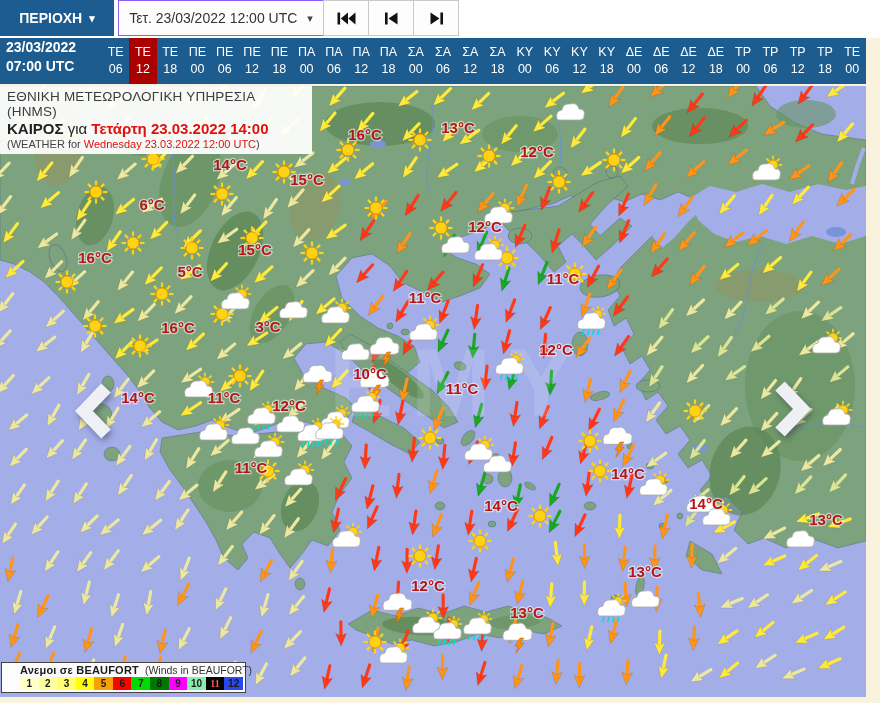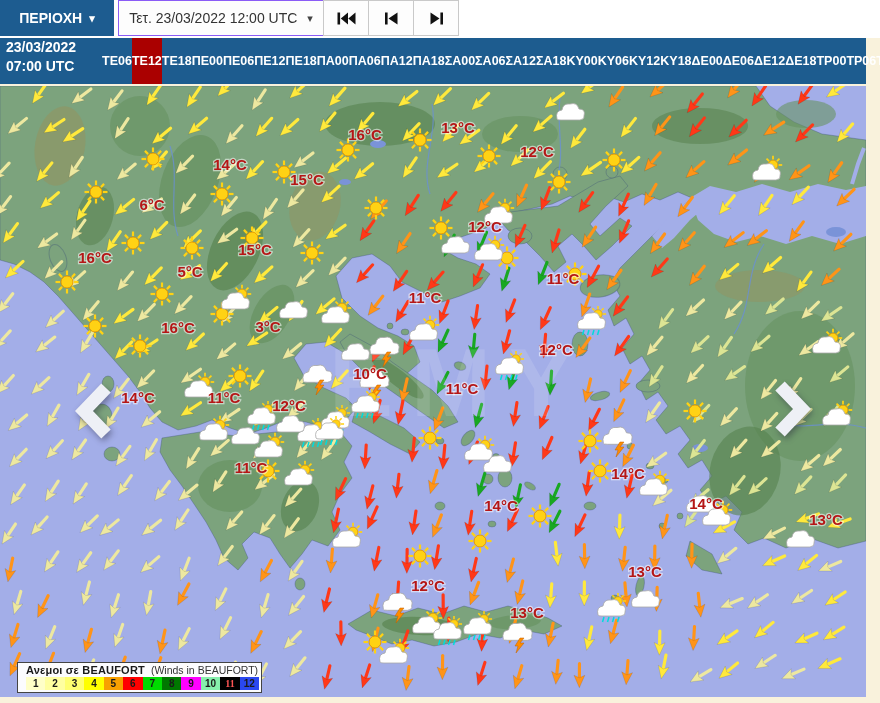--- a/index.html
+++ b/index.html
@@ -16,22 +16,22 @@
   .dt-select .caret { color:#444; font-size:11px; }
   .pb-btn { width:46px; height:36px; background:#FDFDFD; border:1px solid #C9C9C9; margin-left:-1px;
     display:flex; align-items:center; justify-content:center; cursor:pointer; }
   .pb-btn:first-of-type { margin-left:4px; }
   .pb-btn svg { display:block; }
 
   
   .timeline { position:absolute; left:0; top:38px; width:866px; height:46px; background:#1D5C8F; display:flex; color:#fff; }
   .tl-date { width:102px; padding:0 0 0 6px; font-weight:bold; font-size:14px; line-height:19px; }
   .tl-steps { display:flex; width:764px; height:46px; }
-  .tl-cell { flex:1; display:flex; flex-direction:row; align-items:center; justify-content:center;
-    font-size:12.5px; font-weight:700; line-height:17px; cursor:pointer; }
+  .tl-cell { flex:1; display:flex; flex-direction:column; align-items:center; justify-content:center;
+    font-size:12.5px; font-weight:400; line-height:17px; cursor:pointer; }
   .tl-cell.active { background:#AA0000; }
 
   
   .map-wrap { position:absolute; left:0; top:86px; width:866px; height:611px; background:#A3AEE8; }
   .map-wrap svg.mapsvg { position:absolute; left:0; top:0; }
 
   .map-header { position:absolute; left:0; top:0; width:312px; background:rgba(255,255,255,0.93);
     padding:3px 7px 4px 7px; color:#222; }
   .mh1 { font-size:13.5px; color:#3c3c3c; letter-spacing:0.2px; }
   .mh2 { font-size:15px; margin-top:1px; }
@@ -39,21 +39,21 @@
   .mh2 .red { color:#DD1111; font-weight:bold; }
   .mh3 { font-size:11px; color:#444; margin-top:1px; }
   .mh3 .red { color:#DD1111; }
 
   .chev { position:absolute; width:48px; height:58px; cursor:pointer;
     filter:drop-shadow(2px 3px 3px rgba(40,40,60,0.45)); }
   .chev.left { left:72px; top:296px; }
   .chev.right { left:766px; top:294px; }
 
   .legend { position:absolute; left:1px; top:576px; width:245px; background:rgba(255,255,255,0.96);
-    border:1px solid #444; padding:1px 2px 2px 8px;margin-left:16px; }
+    border:1px solid #444; padding:1px 2px 2px 18px; }
   .lg-title { font-size:11px; color:#1a1a1a; white-space:nowrap; }
   .lg-title b { font-weight:bold; letter-spacing:0.2px; }
   .lg-title span.sub { font-weight:normal; font-size:10.5px; color:#333; margin-left:6px; }
   .lg-scale { display:flex; margin-top:1px; }
   .lg-cell { width:19.8px; height:13px; font-size:10px; font-weight:bold; color:#1a1a1a;
     display:flex; align-items:center; justify-content:center; }
 
   .temp-label { font-weight:bold; font-size:15px; paint-order:stroke; stroke:rgba(255,255,255,0.55); stroke-width:2.5px; }
   .wm { font-weight:bold; opacity:0.12; letter-spacing:18px; }
 </style>
@@ -2866,20 +2866,25 @@
           <text x="628" y="393" text-anchor="middle" class="temp-label" fill="#B51616">14°C</text>
           <text x="501" y="425" text-anchor="middle" class="temp-label" fill="#B51616">14°C</text>
           <text x="706" y="423" text-anchor="middle" class="temp-label" fill="#B51616">14°C</text>
           <text x="826" y="439" text-anchor="middle" class="temp-label" fill="#B51616">13°C</text>
           <text x="428" y="505" text-anchor="middle" class="temp-label" fill="#B51616">12°C</text>
           <text x="645" y="491" text-anchor="middle" class="temp-label" fill="#B51616">13°C</text>
           <text x="527" y="532" text-anchor="middle" class="temp-label" fill="#B51616">13°C</text>
         </g>
     </svg>
 
+    <div class="map-header">
+      <div class="mh1">ΕΘΝΙΚΗ ΜΕΤΕΩΡΟΛΟΓΙΚΗ ΥΠΗΡΕΣΙΑ (HNMS)</div>
+      <div class="mh2"><b>ΚΑΙΡΟΣ</b><span> για </span><span class="red">Τετάρτη 23.03.2022 14:00</span></div>
+      <div class="mh3"><span>(WEATHER for </span><span class="red">Wednesday 23.03.2022 12:00 UTC</span><span>)</span></div>
+    </div>
 
     <svg class="chev left" viewBox="0 0 48 58">
       <polyline points="34,6 12,29 34,52" fill="none" stroke="#EEF0F6" stroke-width="13"></polyline>
     </svg>
     <svg class="chev right" viewBox="0 0 48 58">
       <polyline points="14,6 36,29 14,52" fill="none" stroke="#EEF0F6" stroke-width="13"></polyline>
     </svg>
 
     <div class="legend">
       <div class="lg-title"><b>Ανεμοι σε BEAUFORT</b><span class="sub">(Winds in BEAUFORT)</span></div>

